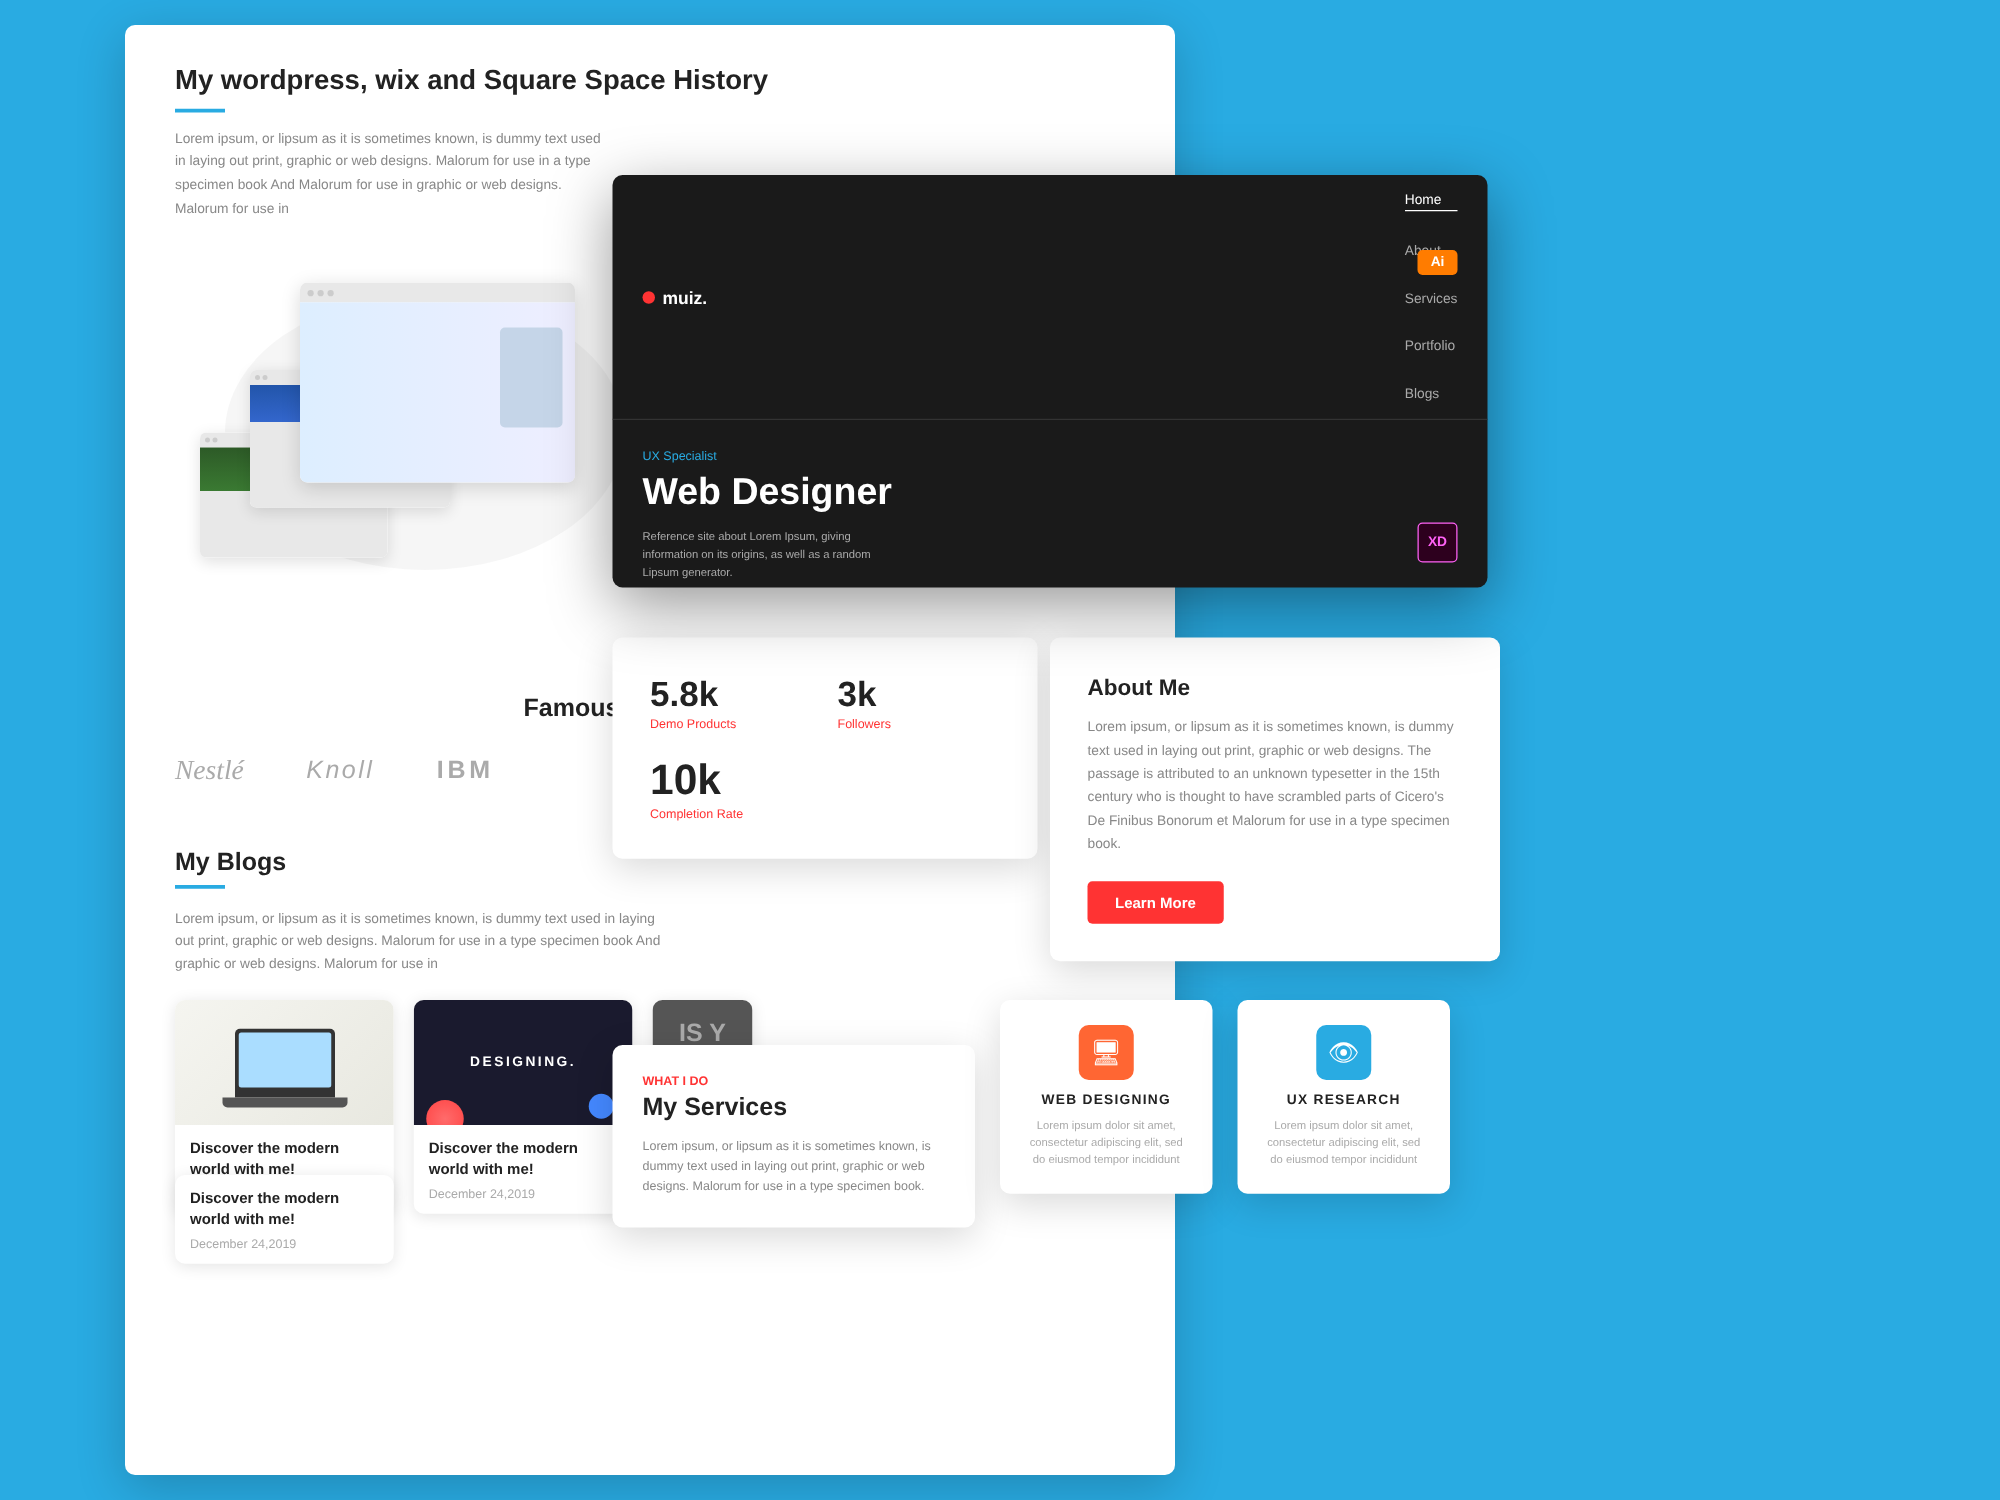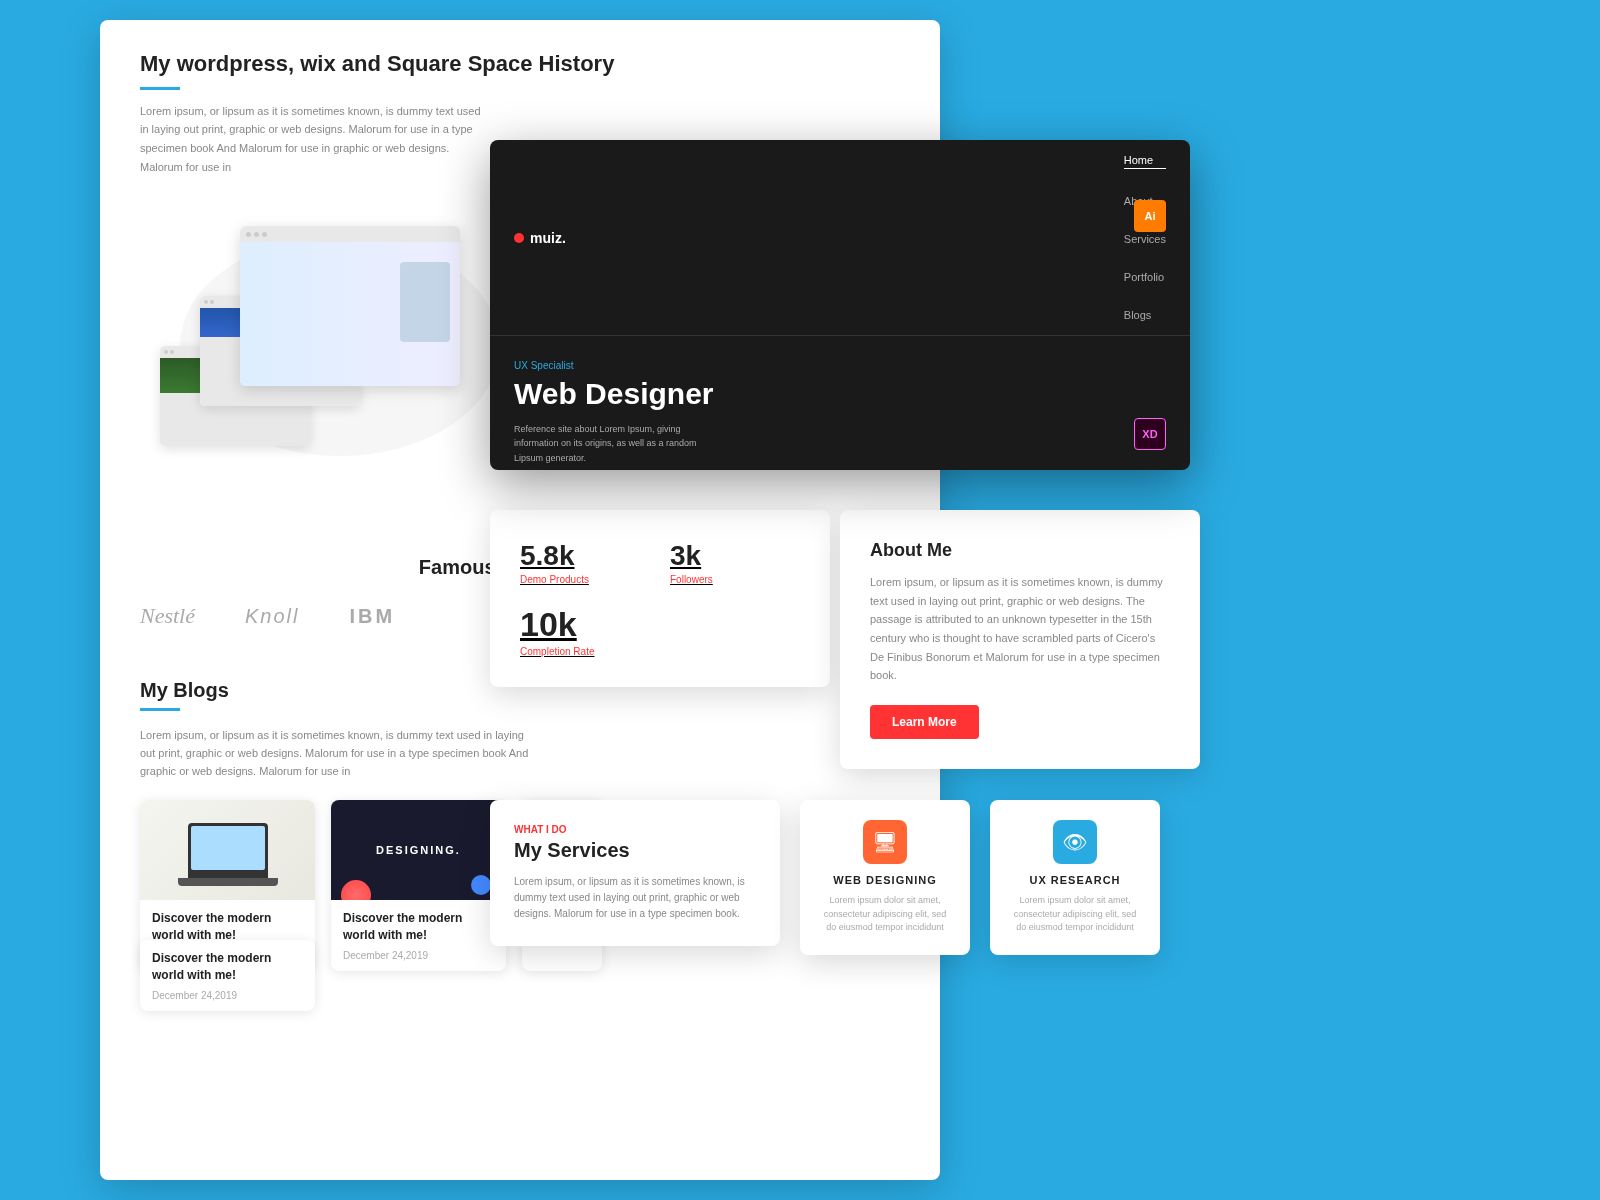--- a/index.html
+++ b/index.html
@@ -489,21 +489,21 @@
 
     
     .adobe-icons {
       position: absolute;
     }
 
     .adobe-ai {
       top: 30px;
       right: 24px;
       width: 32px;
-      height: 32px;
+      height: 20px;
       background: #ff7c00;
       border-radius: 4px;
       display: flex;
       align-items: center;
       justify-content: center;
       color: #fff;
       font-size: 11px;
       font-weight: 700;
     }
 
@@ -511,21 +511,20 @@
     .stats-card {
       position: absolute;
       top: 510px;
       left: 490px;
       width: 340px;
       background: #fff;
       border-radius: 8px;
       box-shadow: 0 8px 30px rgba(0,0,0,0.15);
       padding: 30px;
       z-index: 9;
-      text-decoration: underline;
     }
 
     .stats-grid {
       display: grid;
       grid-template-columns: 1fr 1fr;
       gap: 20px;
       margin-bottom: 20px;
     }
 
     .stat-item {}
@@ -580,21 +579,21 @@
       padding: 10px 22px;
       border-radius: 4px;
       font-size: 12px;
       font-weight: 600;
       cursor: pointer;
     }
 
     
     .services-card {
       position: absolute;
-      top: 800px;
+      top: 836px;
       left: 490px;
       width: 290px;
       background: #fff;
       border-radius: 8px;
       box-shadow: 0 8px 30px rgba(0,0,0,0.15);
       padding: 24px;
       z-index: 9;
     }
 
     .services-what {

